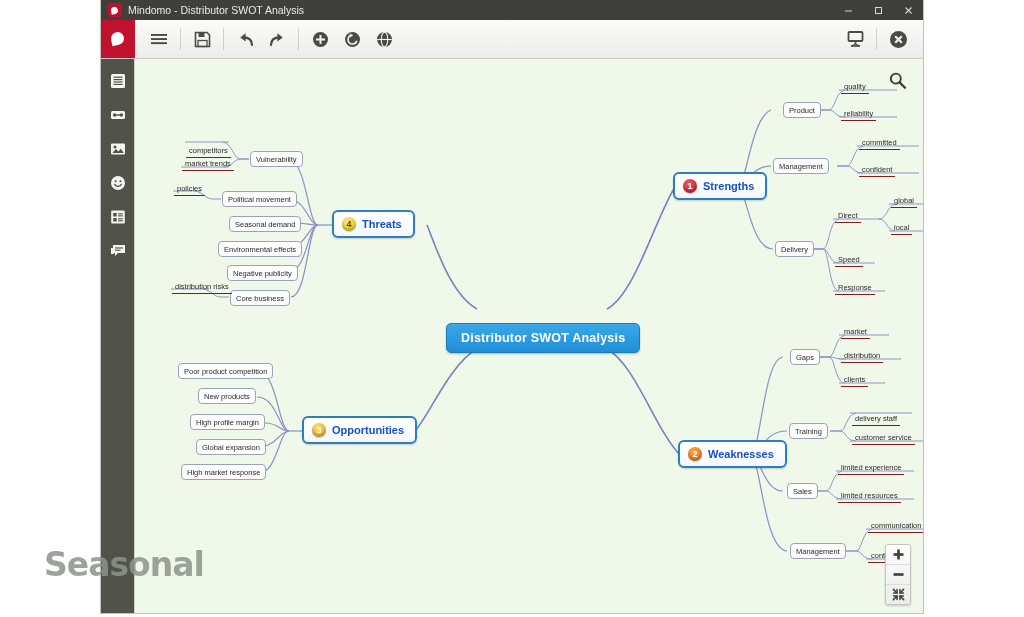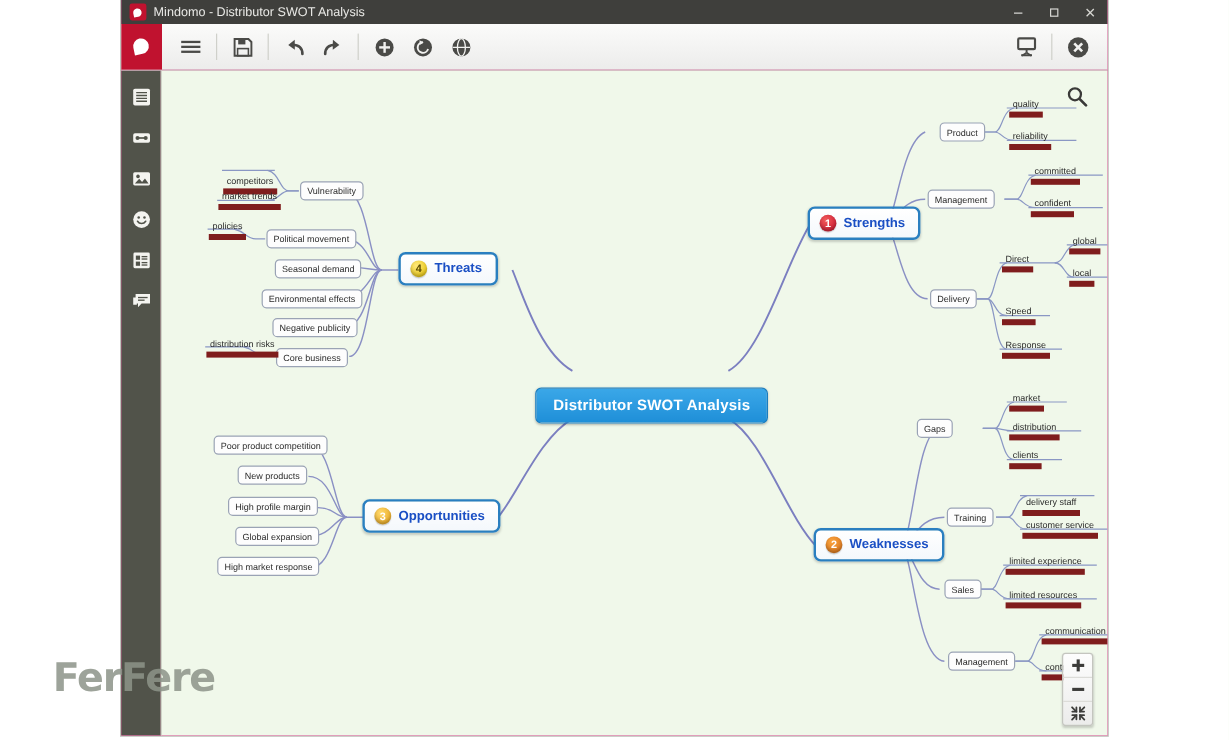--- a/index.html
+++ b/index.html
@@ -106,40 +106,40 @@
   .badge.b3{background:radial-gradient(circle at 35% 30%,#ffd86b,#e8a317);}
   .badge.b4{background:radial-gradient(circle at 35% 30%,#ffe87a,#e6c200);color:#5a4a00;}
   
   .n-box{
     background:#fdfdfd;border:1px solid #9aa3b5;border-radius:4px;
     color:#2b2b2b;font-size:7.5px;padding:2.5px 5px;
   }
   
   .n-leaf{
     color:#2b2b2b;font-size:7.5px;padding:1px 3px 2px 3px;
-    border-bottom:5px solid #7f1d1d;
+    border-bottom:1px solid #7f1d1d;
   }
   
   #search-icon{position:absolute;right:16px;top:12px;color:#3a3a38;}
   
   #zoomctl{
     position:absolute;right:12px;bottom:8px;width:24px;
     background:linear-gradient(#fdfdfd,#ececeb);
     border:1px solid #c4c5bf;border-radius:3px;
     display:flex;flex-direction:column;align-items:center;
     box-shadow:0 1px 2px rgba(0,0,0,.18);
   }
   .zbtn{width:24px;height:19px;display:flex;align-items:center;justify-content:center;color:#3c3c3a;}
   .zbtn+.zbtn{border-top:1px solid #dcdcd8;}
   .zbtn svg{display:block;}
 </style>
 </head>
 <body>
 
-<div id="watermark">FerFere</div>
+<div id="watermark">Seasonal</div>
 
 <div id="app">
 
   <div id="titlebar">
     <div class="tb-logo"></div>
     <div class="tb-title">Mindomo - Distributor SWOT Analysis</div>
     <div class="winbtn">
       <svg width="11" height="11" viewBox="0 0 11 11">
           <line x1="2" y1="6" x2="9" y2="6" stroke="currentColor" stroke-width="1"></line>
         </svg>
@@ -422,21 +422,21 @@
       <div class="node n-leaf" style="left:700px;top:151px;">Direct</div>
       <div class="node n-leaf" style="left:756px;top:136px;">global</div>
       <div class="node n-leaf" style="left:756px;top:163px;">local</div>
       <div class="node n-leaf" style="left:700px;top:195px;">Speed</div>
       <div class="node n-leaf" style="left:700px;top:223px;">Response</div>
 
       <div class="node n-main" style="left:543px;top:381px;">
         <span class="badge b2">2</span>
         <span>Weaknesses</span>
       </div>
-      <div class="node n-box" style="left:629px;top:290px;">Gaps</div>
+      <div class="node n-box" style="left:655px;top:290px;">Gaps</div>
       <div class="node n-leaf" style="left:706px;top:267px;">market</div>
       <div class="node n-leaf" style="left:706px;top:291px;">distribution</div>
       <div class="node n-leaf" style="left:706px;top:315px;">clients</div>
 
       <div class="node n-box" style="left:654px;top:364px;">Training</div>
       <div class="node n-leaf" style="left:717px;top:354px;">delivery staff</div>
       <div class="node n-leaf" style="left:717px;top:373px;">customer service</div>
 
       <div class="node n-box" style="left:652px;top:424px;">Sales</div>
       <div class="node n-leaf" style="left:703px;top:403px;">limited experience</div>

